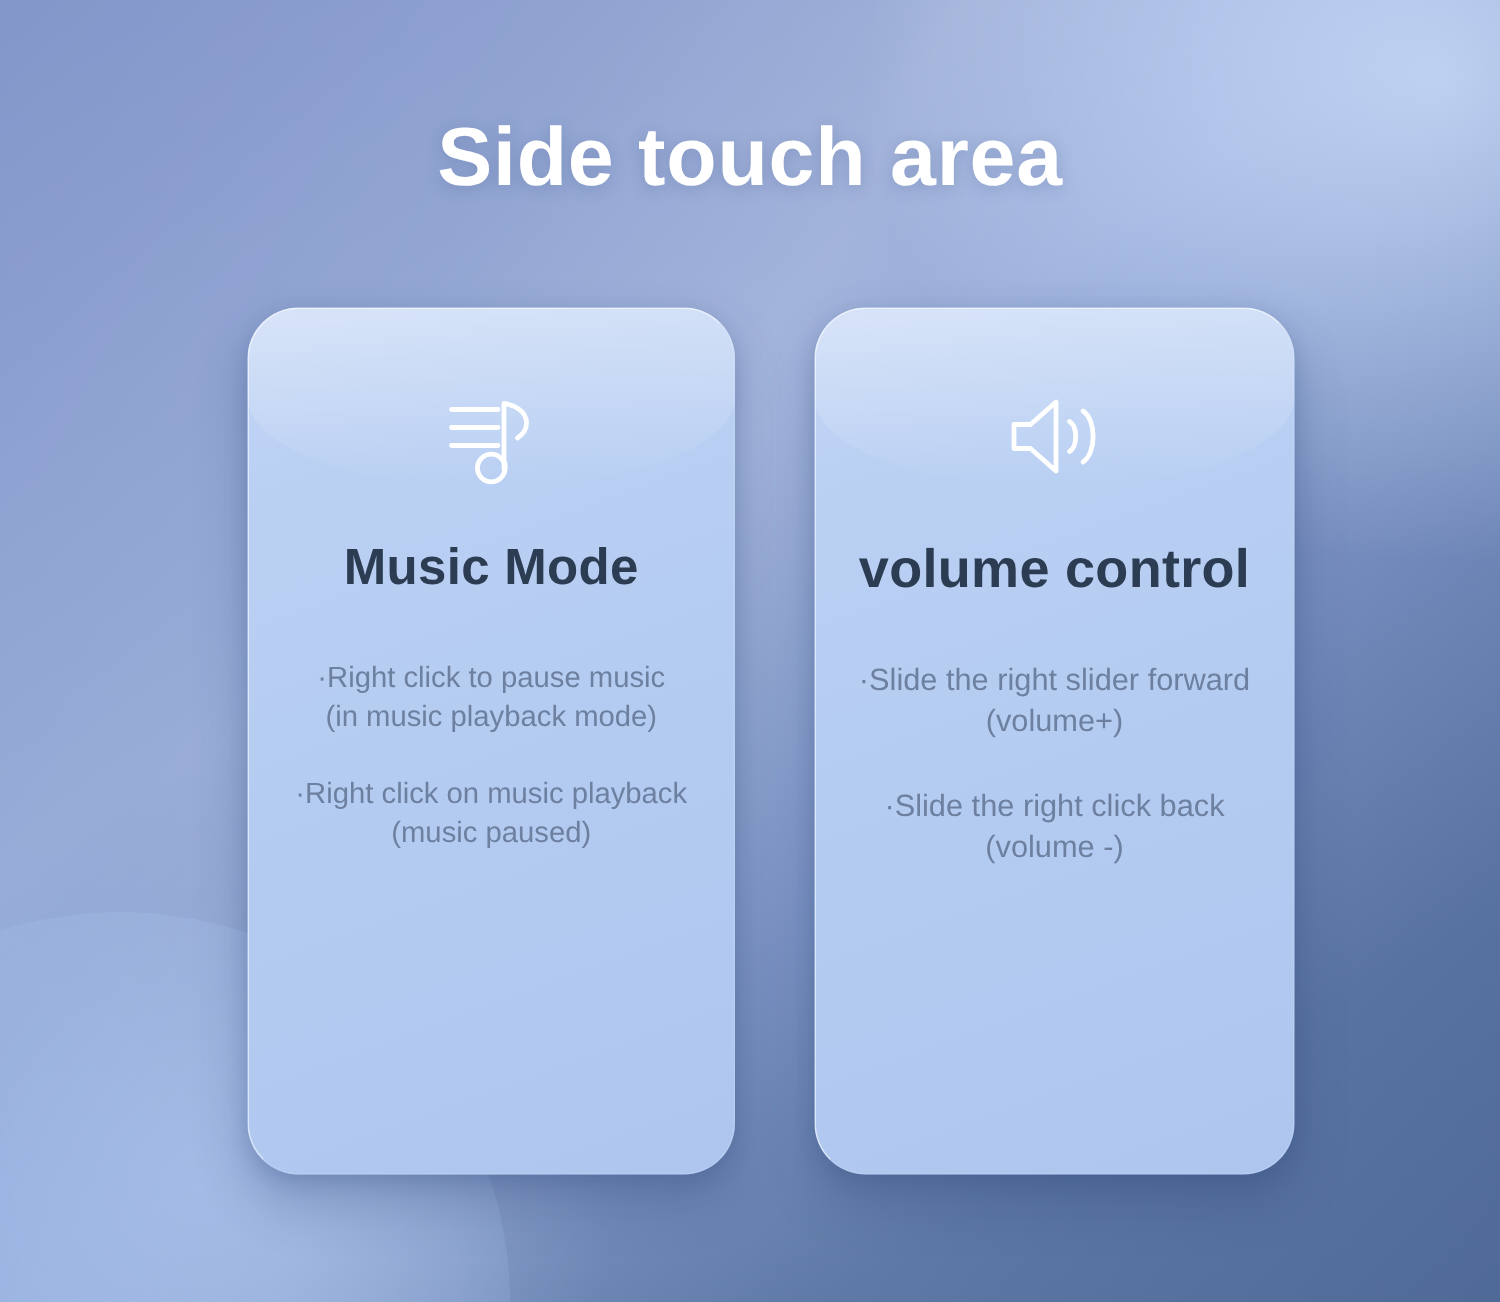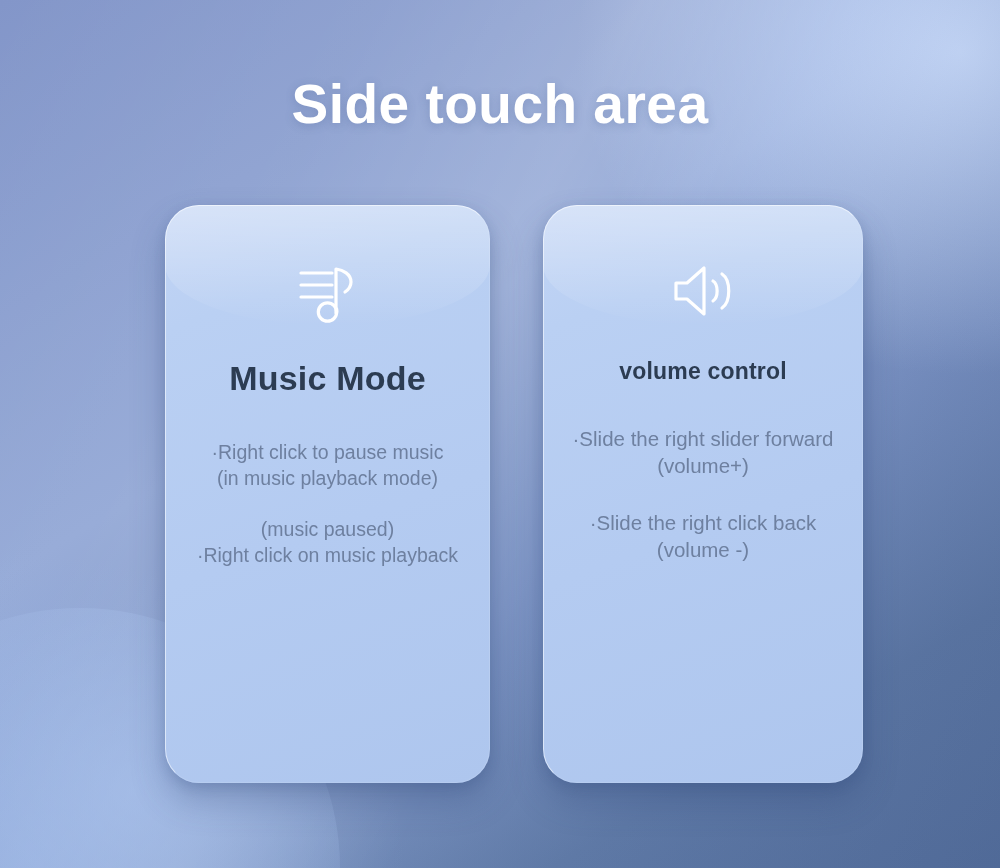--- a/index.html
+++ b/index.html
@@ -145,21 +145,21 @@
     color: #6e80a0;
     font-size: 19.5px;
     line-height: 1.32;
     margin-bottom: 26px;
   }
   .bullet:last-child { margin-bottom: 0; }
   .bullet .line { display: block; white-space: nowrap; }
 
   .card.right .bullet { font-size: 20.5px; margin-bottom: 30px; }
   .card.right .card-body { margin-top: 40px; }
-  .card.right .card-title { margin-top: 31px; font-size: 23px; }
+  .card.right .card-title { margin-top: 31px; font-size: 36px; }
   .card.right .card-icon { margin-top: 50px; }
 </style>
 </head>
 <body>
 
 <div id="stage">
 
   <div id="page-title">Side touch area</div>
 
   <div id="cards">
@@ -178,22 +178,22 @@
       </div>
 
       <div class="card-title">Music Mode</div>
 
       <div class="card-body">
         <div class="bullet">
           <span class="line">·Right click to pause music</span>
           <span class="line">(in music playback mode)</span>
         </div>
         <div class="bullet">
+          <span class="line">·Right click on music playback</span>
           <span class="line">(music paused)</span>
-          <span class="line">·Right click on music playback</span>
         </div>
       </div>
     </div>
 
     <div class="card right">
 
       <div class="card-icon">
         <svg width="66" height="58" viewBox="0 0 66 58" fill="none" stroke="#ffffff" stroke-width="3.2" stroke-linecap="round" stroke-linejoin="round">
           <path d="M6 21 H17 L34 6 V52 L17 37 H6 Z"></path>
           <path d="M43 19 C48.5 22.5 48.5 35.5 43 39"></path>

